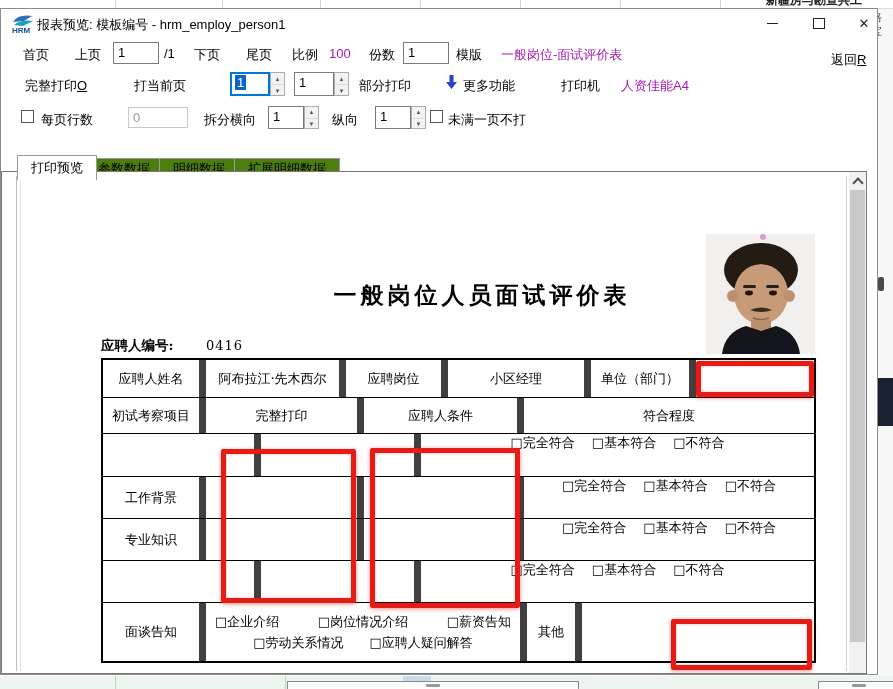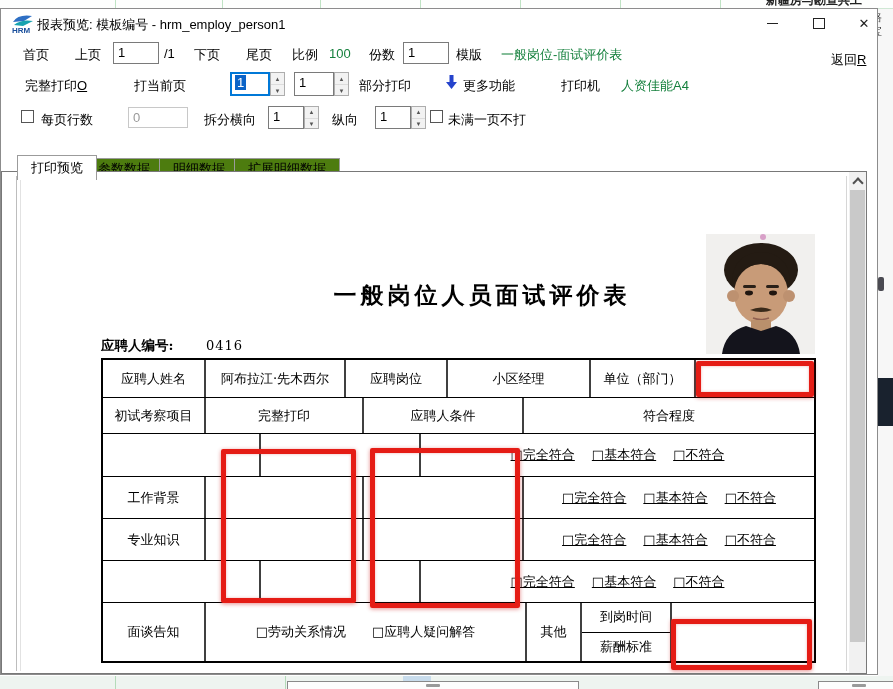--- a/index.html
+++ b/index.html
@@ -28,21 +28,21 @@
   #window{left:0;top:8px;width:878px;height:667px;background:#fff;border:1px solid #8c8c8c;box-sizing:border-box;}
   #titlebar{left:0;top:0;width:876px;height:28px;background:#fff;}
   #title-text{left:36px;top:7px;font-size:13px;white-space:nowrap;}
   .winbtn{top:0;width:32px;height:28px;display:flex;align-items:center;justify-content:center;color:#222;}
   .min-glyph{width:11px;height:1px;background:#222;}
   .max-glyph{width:10px;height:9px;border:1px solid #222;}
   .close-glyph{font-size:13px;line-height:1;}
 
   
   .tbtn{white-space:nowrap;cursor:default;}
-  .teal{color:#15803d;text-align:center;}
+  .teal{color:#a21caf;text-align:center;}
   .ukey{text-decoration:underline;}
   .ibox{background:#fff;border:1px solid #7a7a7a;box-sizing:border-box;padding:2px 4px;font-size:13px;overflow:hidden;}
   .ibox.focus{border:2px solid #0078d7;padding:1px 3px;}
   .sel{background:#0b64c8;color:#fff;padding:0 2px;}
   .dim{color:#9a9a9a;border-color:#c8c8c8;}
   .spin{width:15px;height:24px;border:1px solid #adadad;box-sizing:border-box;background:#f2f2f2;}
   .spin div{height:50%;display:flex;align-items:center;justify-content:center;font-size:6px;color:#555;border-bottom:1px solid #dcdcdc;}
   .spin div:last-child{border-bottom:none;}
   .cb{width:13px;height:13px;background:#fff;border:1px solid #555;box-sizing:border-box;}
 
@@ -68,24 +68,24 @@
   .doc{font-family:"DejaVu Serif","Liberation Serif",serif;}
   #doc-title{left:300px;top:108px;width:360px;text-align:center;font-size:23px;font-weight:bold;letter-spacing:4px;white-space:nowrap;}
   #appno-label{left:99px;top:165px;font-weight:bold;font-size:13.5px;}
   #appno-value{left:204px;top:166px;font-size:13px;letter-spacing:1px;}
 
   #photo{left:704px;top:62px;width:109px;height:120px;}
 
   .tbl{left:99px;top:186px;width:715px;border:2px solid #000;box-sizing:border-box;font-size:13px;}
   .tr{display:flex;border-bottom:1px solid #000;box-sizing:border-box;}
   .tr:last-child{border-bottom:none;}
-  .td{border-right:2px solid #404040;box-sizing:border-box;display:flex;align-items:center;justify-content:center;text-align:center;overflow:hidden;}
+  .td{border-right:7px solid #404040;box-sizing:border-box;display:flex;align-items:center;justify-content:center;text-align:center;overflow:hidden;}
   .td:last-child{border-right:none;}
   .td.grow{flex:1;}
-  .opts{display:flex;gap:17px;justify-content:center;align-items:center;text-decoration:underline;}
+  .opts{display:flex;gap:17px;justify-content:center;align-items:flex-start;}
   .notify{flex-direction:column;justify-content:center;gap:3px;padding:0 9px;align-items:stretch;}
   .nline1{display:flex;justify-content:space-between;}
   .nline2{display:flex;justify-content:center;gap:26px;}
   .stack{flex-direction:column;align-items:stretch;padding:0;}
   .stack > div{flex:1;display:flex;align-items:center;justify-content:center;}
   .stack > div:first-child{border-bottom:1px solid #000;}
 
   .redbox{border:5px solid #e51c15;border-radius:2px;background:transparent;
           box-shadow:0 1px 4px rgba(200,0,0,.45), inset 0 0 3px rgba(200,0,0,.3);z-index:5;}
   .frag{top:501px;height:2px;background:#151515;opacity:.85;}
@@ -280,30 +280,31 @@
           <div class="td" style="width:160px"></div>
           <div class="td grow opts">
             <span>□完全符合</span>
               <span>□基本符合</span>
               <span>□不符合</span>
           </div>
         </div>
         <div class="tr" style="height:58px">
           <div class="td" style="width:103px">面谈告知</div>
           <div class="td notify" style="width:321px">
+            <div class="nline1">
+              <span>□企业介绍</span>
+              <span>□岗位情况介绍</span>
+              <span>□薪资告知</span>
+            </div>
             <div class="nline2">
               <span>□劳动关系情况</span>
               <span>□应聘人疑问解答</span>
             </div>
           </div>
           <div class="td" style="width:55px">其他</div>
-          <div class="td stack" style="width:90px">
-            <div>到岗时间</div>
-            <div>薪酬标准</div>
-          </div>
           <div class="td grow"></div>
         </div>
       </div>
 
       <div class="abs redbox" style="left:694px;top:189px;width:118px;height:36px;box-sizing:border-box"></div>
       <div class="abs redbox" style="left:219px;top:277px;width:135px;height:154px;box-sizing:border-box"></div>
       <div class="abs redbox" style="left:368px;top:276px;width:150px;height:160px;box-sizing:border-box"></div>
       <div class="abs redbox" style="left:669px;top:447px;width:141px;height:51px;box-sizing:border-box"></div>
 
       <div class="abs frag" style="left:104px;width:56px"></div>

